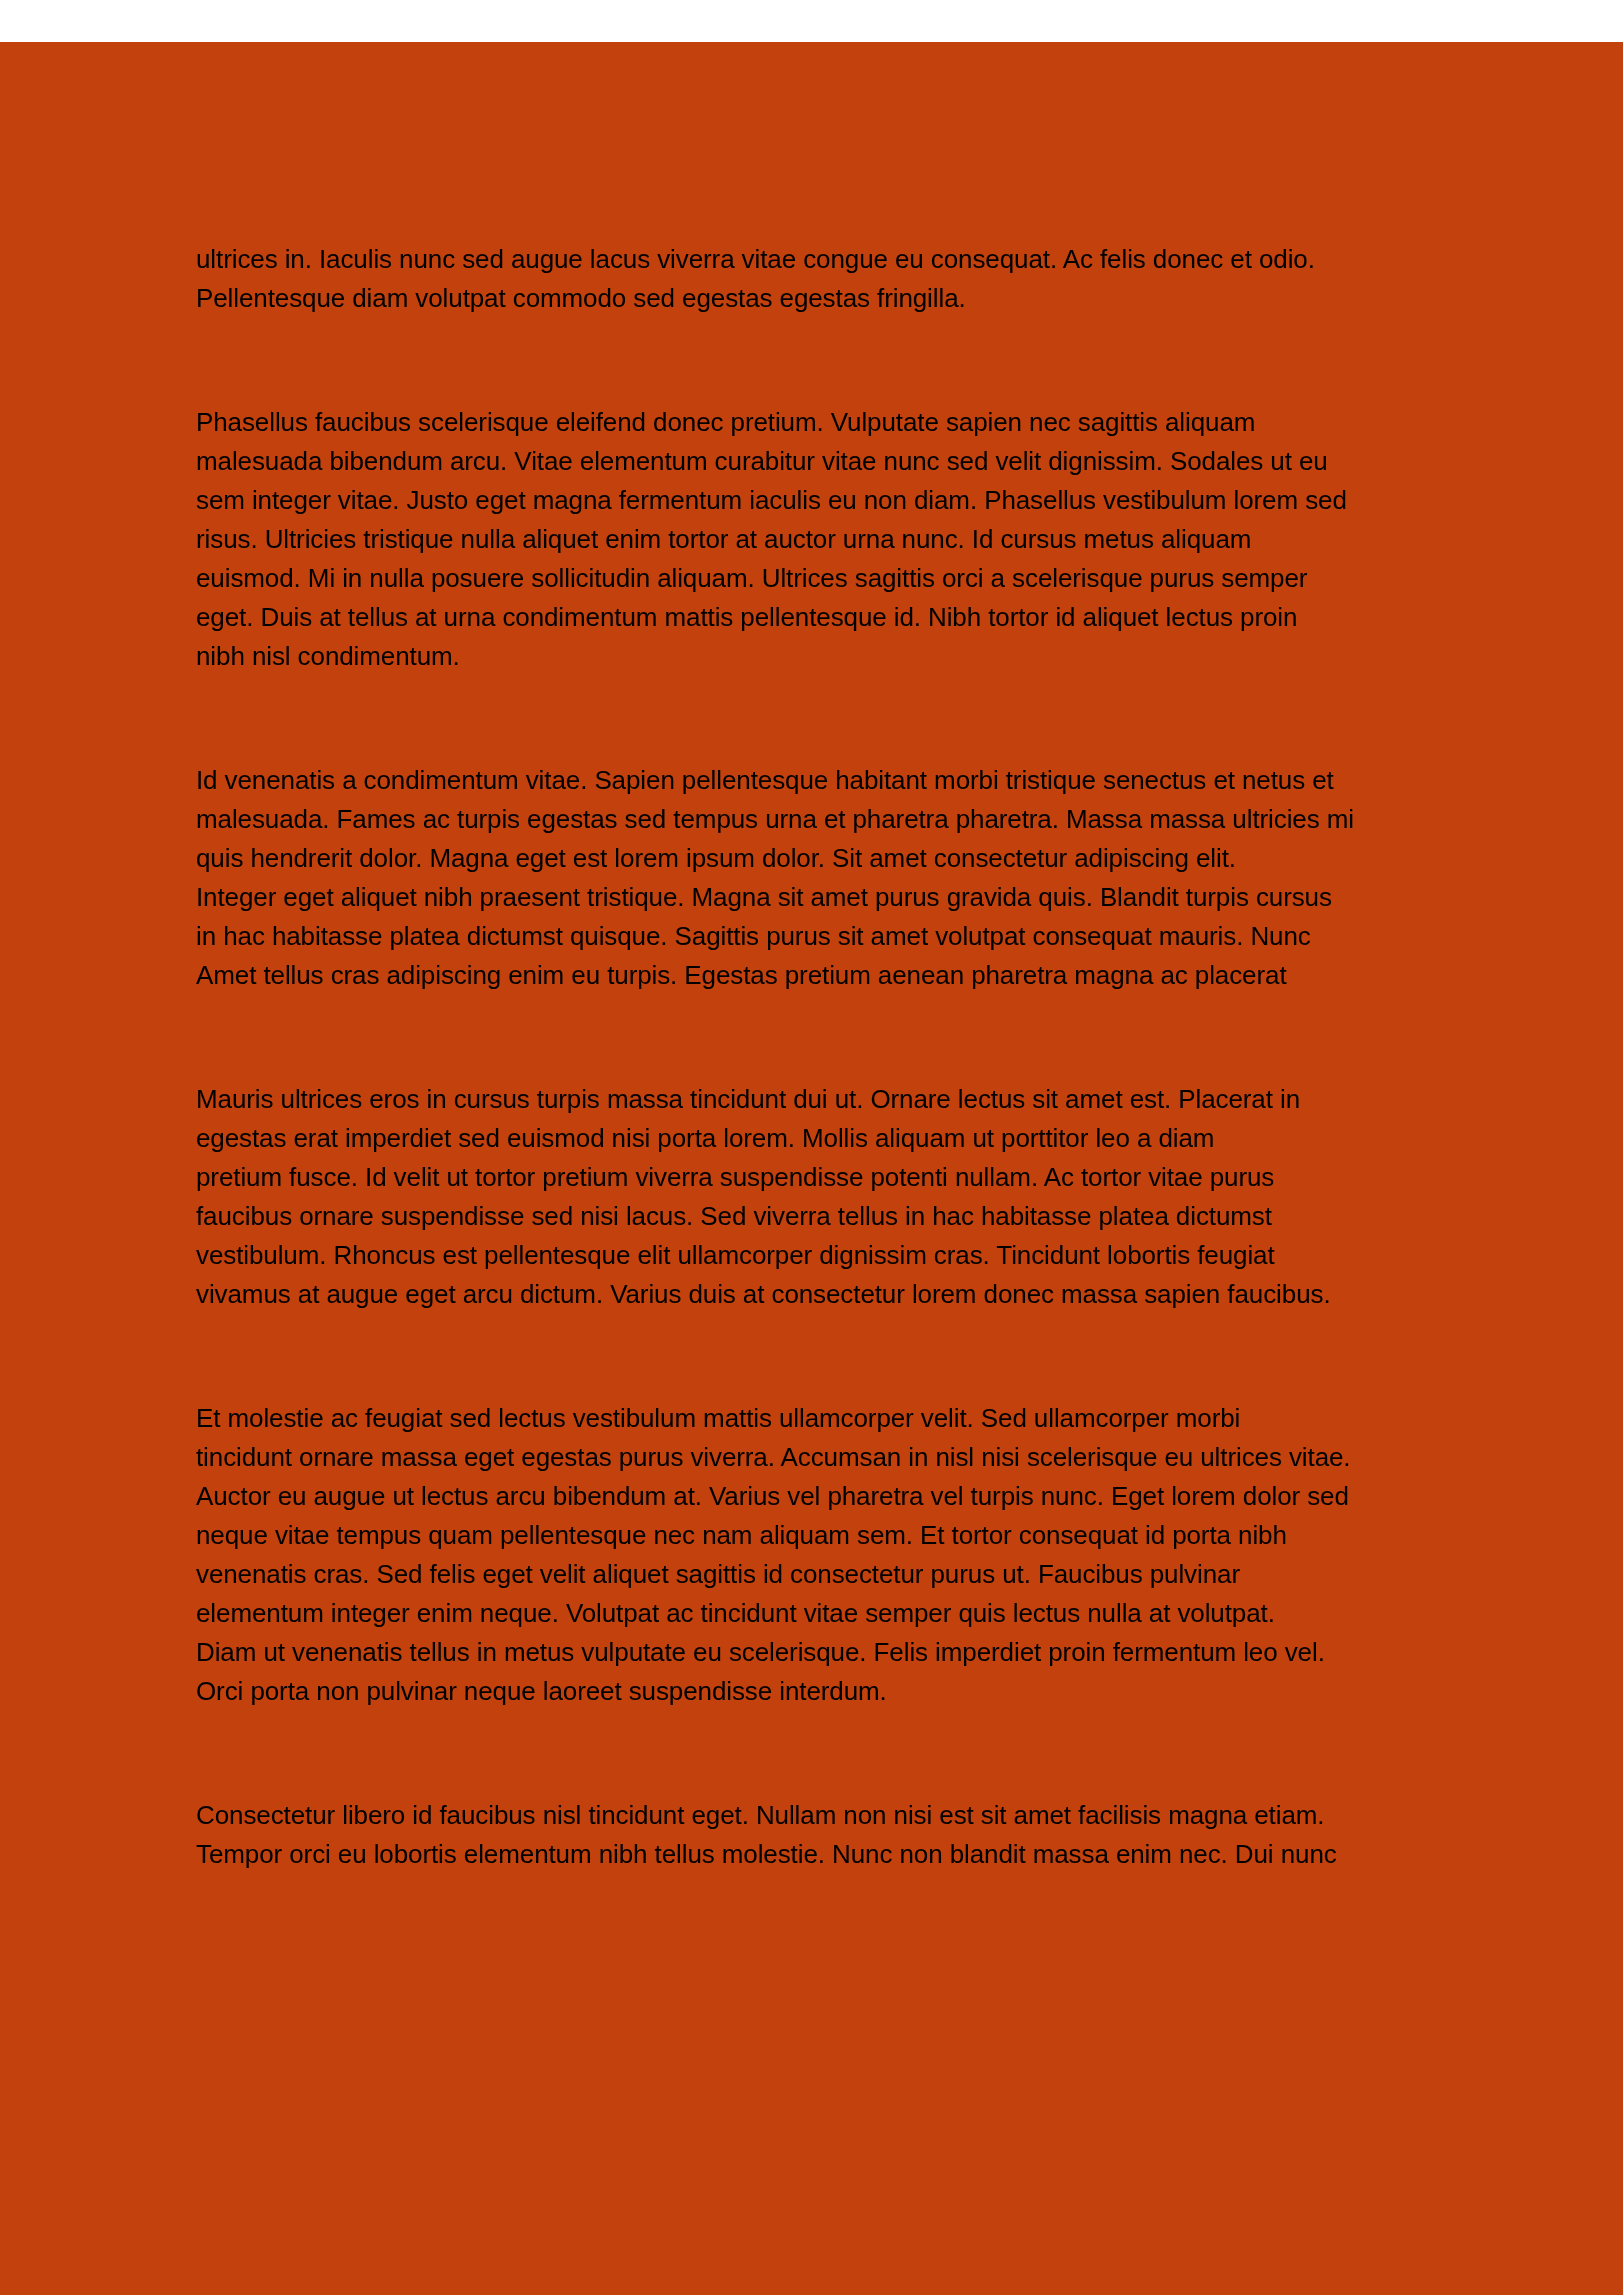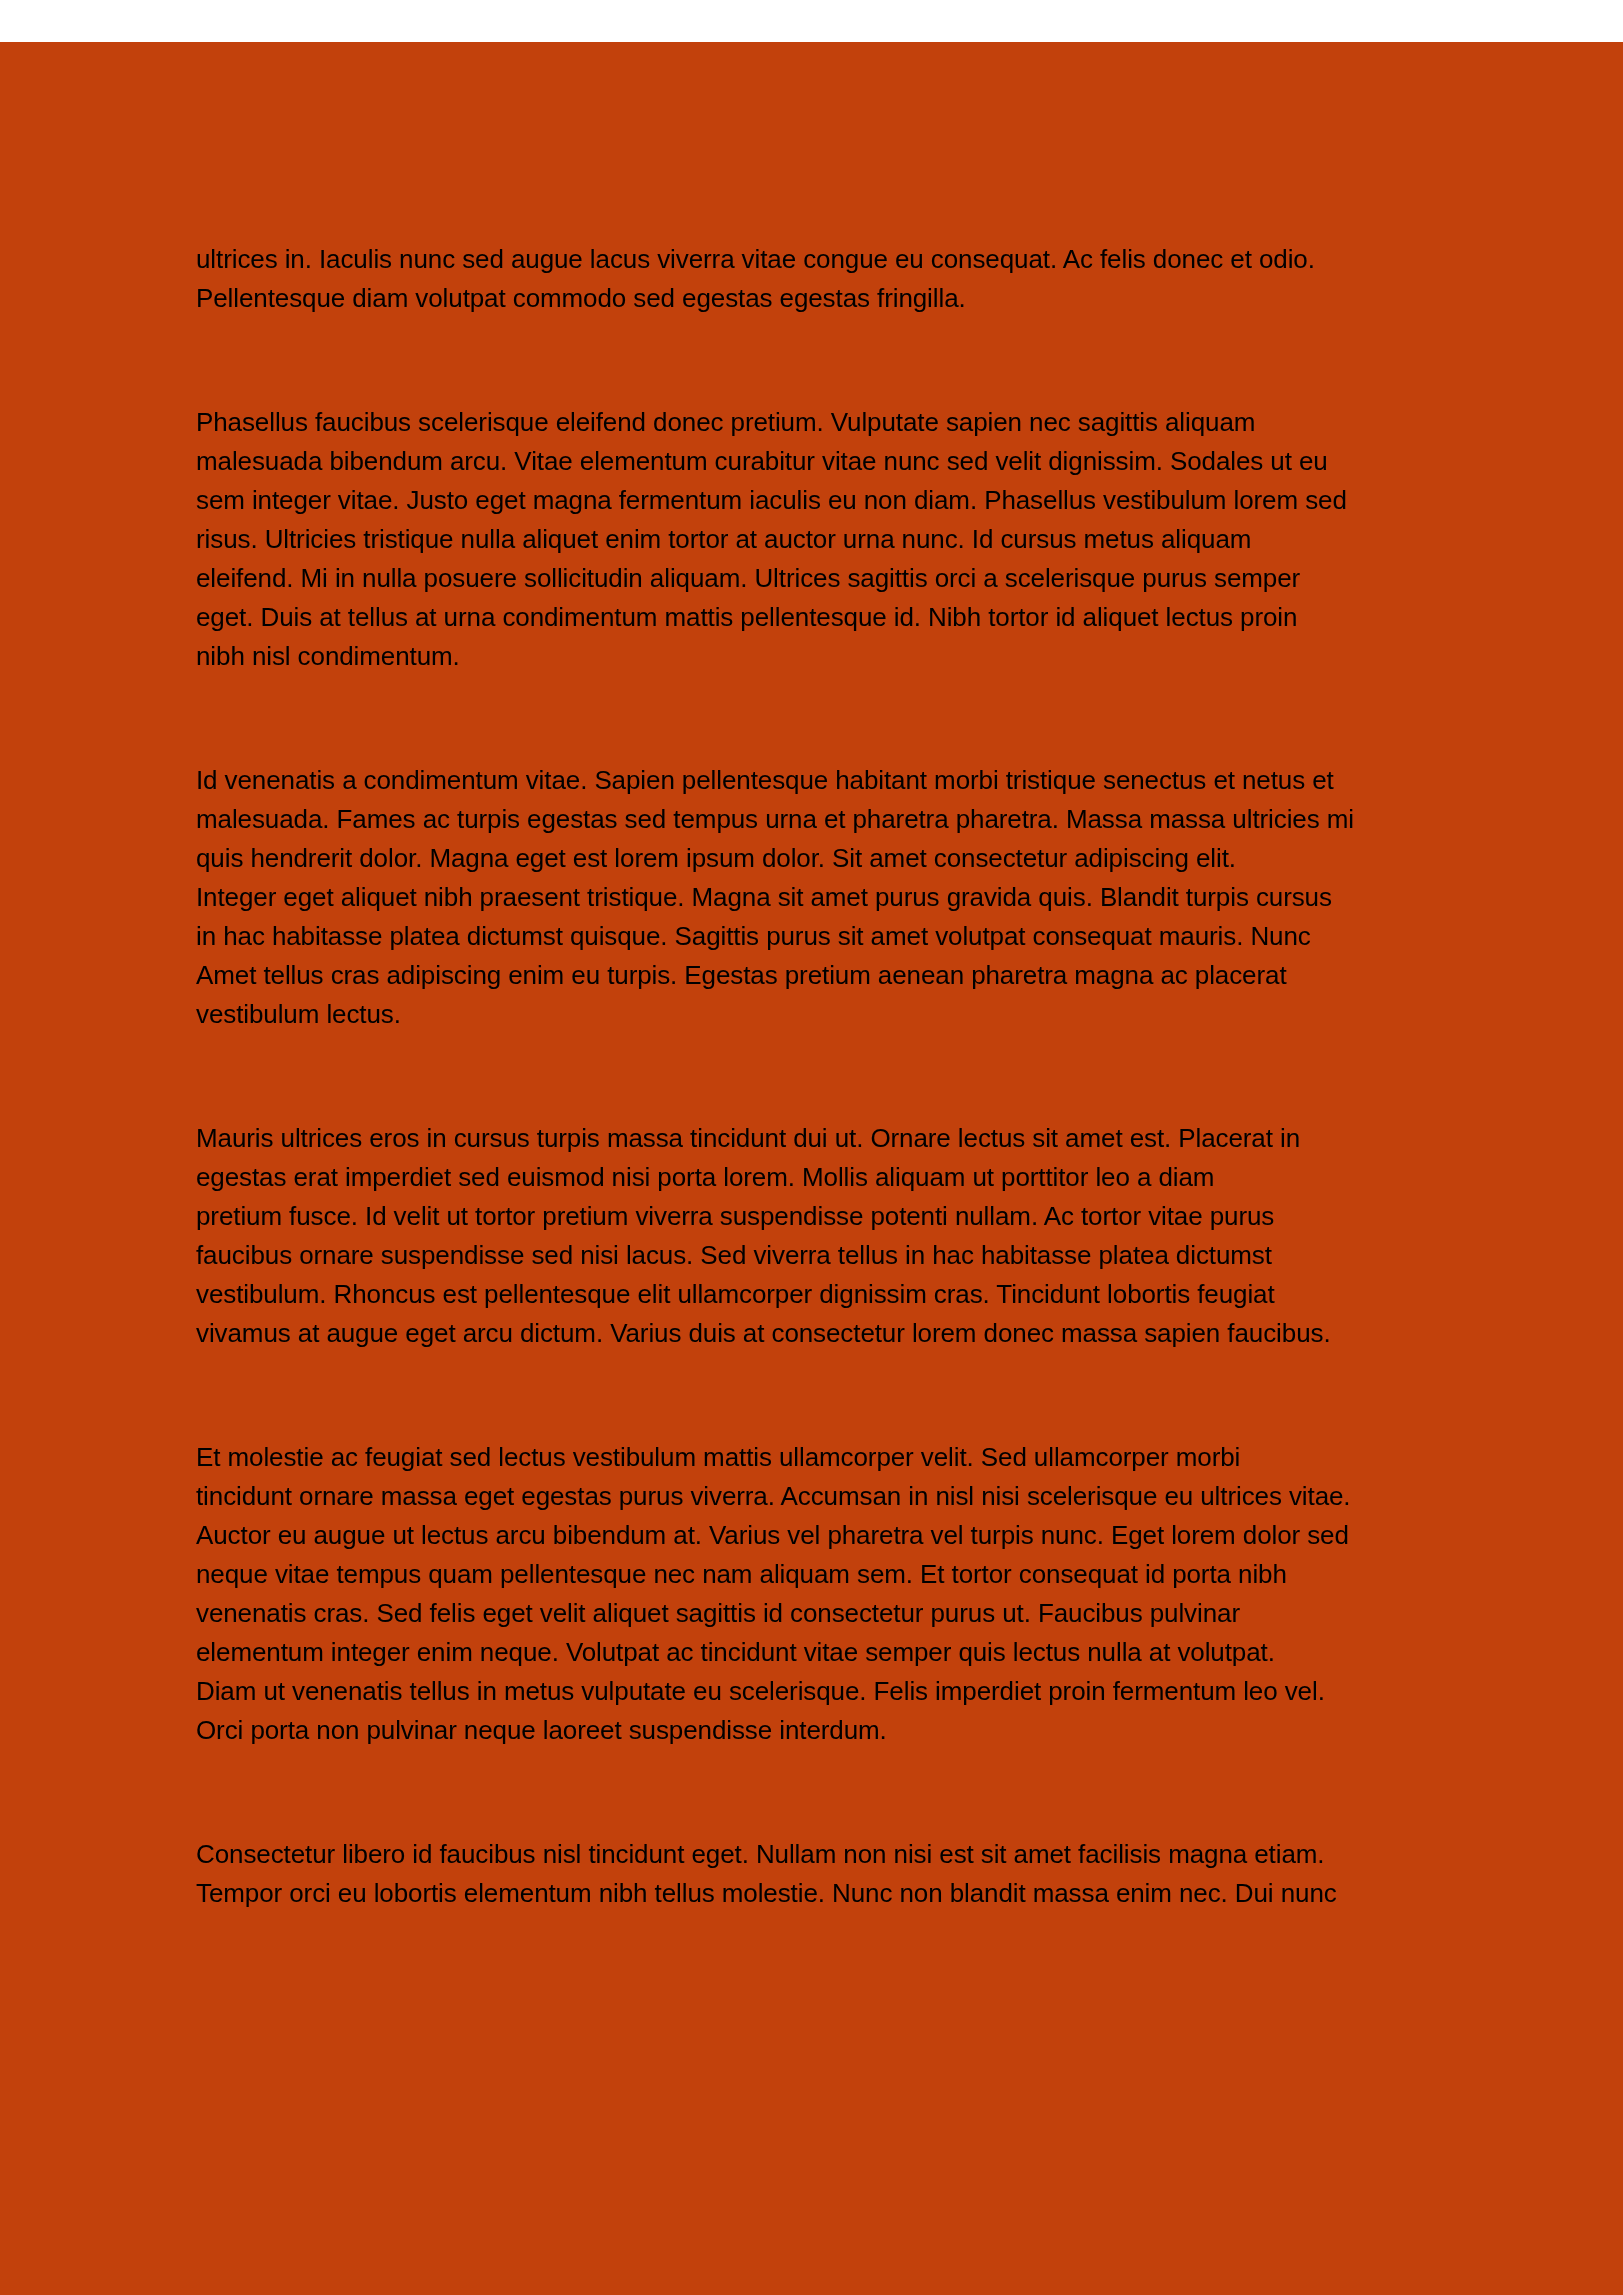--- a/index.html
+++ b/index.html
@@ -41,32 +41,31 @@
   <div class="text-body" id="text-body" style="color: rgb(0, 0, 0);">
       <p class="para">
         <span class="line">ultrices in. Iaculis nunc sed augue lacus viverra vitae congue eu consequat. Ac felis donec et odio.</span>
         <span class="line">Pellentesque diam volutpat commodo sed egestas egestas fringilla.</span>
       </p>
       <p class="para">
         <span class="line">Phasellus faucibus scelerisque eleifend donec pretium. Vulputate sapien nec sagittis aliquam</span>
         <span class="line">malesuada bibendum arcu. Vitae elementum curabitur vitae nunc sed velit dignissim. Sodales ut eu</span>
         <span class="line">sem integer vitae. Justo eget magna fermentum iaculis eu non diam. Phasellus vestibulum lorem sed</span>
         <span class="line">risus. Ultricies tristique nulla aliquet enim tortor at auctor urna nunc. Id cursus metus aliquam</span>
-        <span class="line">eleifend. Mi in nulla posuere sollicitudin aliquam. Ultrices sagittis orci a scelerisque purus semper</span>
+        <span class="line">euismod. Mi in nulla posuere sollicitudin aliquam. Ultrices sagittis orci a scelerisque purus semper</span>
         <span class="line">eget. Duis at tellus at urna condimentum mattis pellentesque id. Nibh tortor id aliquet lectus proin</span>
         <span class="line">nibh nisl condimentum.</span>
       </p>
       <p class="para">
         <span class="line">Id venenatis a condimentum vitae. Sapien pellentesque habitant morbi tristique senectus et netus et</span>
         <span class="line">malesuada. Fames ac turpis egestas sed tempus urna et pharetra pharetra. Massa massa ultricies mi</span>
         <span class="line">quis hendrerit dolor. Magna eget est lorem ipsum dolor. Sit amet consectetur adipiscing elit.</span>
         <span class="line">Integer eget aliquet nibh praesent tristique. Magna sit amet purus gravida quis. Blandit turpis cursus</span>
         <span class="line">in hac habitasse platea dictumst quisque. Sagittis purus sit amet volutpat consequat mauris. Nunc</span>
         <span class="line">Amet tellus cras adipiscing enim eu turpis. Egestas pretium aenean pharetra magna ac placerat</span>
-        <span class="line">vestibulum lectus.</span>
       </p>
       <p class="para">
         <span class="line">Mauris ultrices eros in cursus turpis massa tincidunt dui ut. Ornare lectus sit amet est. Placerat in</span>
         <span class="line">egestas erat imperdiet sed euismod nisi porta lorem. Mollis aliquam ut porttitor leo a diam</span>
         <span class="line">pretium fusce. Id velit ut tortor pretium viverra suspendisse potenti nullam. Ac tortor vitae purus</span>
         <span class="line">faucibus ornare suspendisse sed nisi lacus. Sed viverra tellus in hac habitasse platea dictumst</span>
         <span class="line">vestibulum. Rhoncus est pellentesque elit ullamcorper dignissim cras. Tincidunt lobortis feugiat</span>
         <span class="line">vivamus at augue eget arcu dictum. Varius duis at consectetur lorem donec massa sapien faucibus.</span>
       </p>
       <p class="para">

